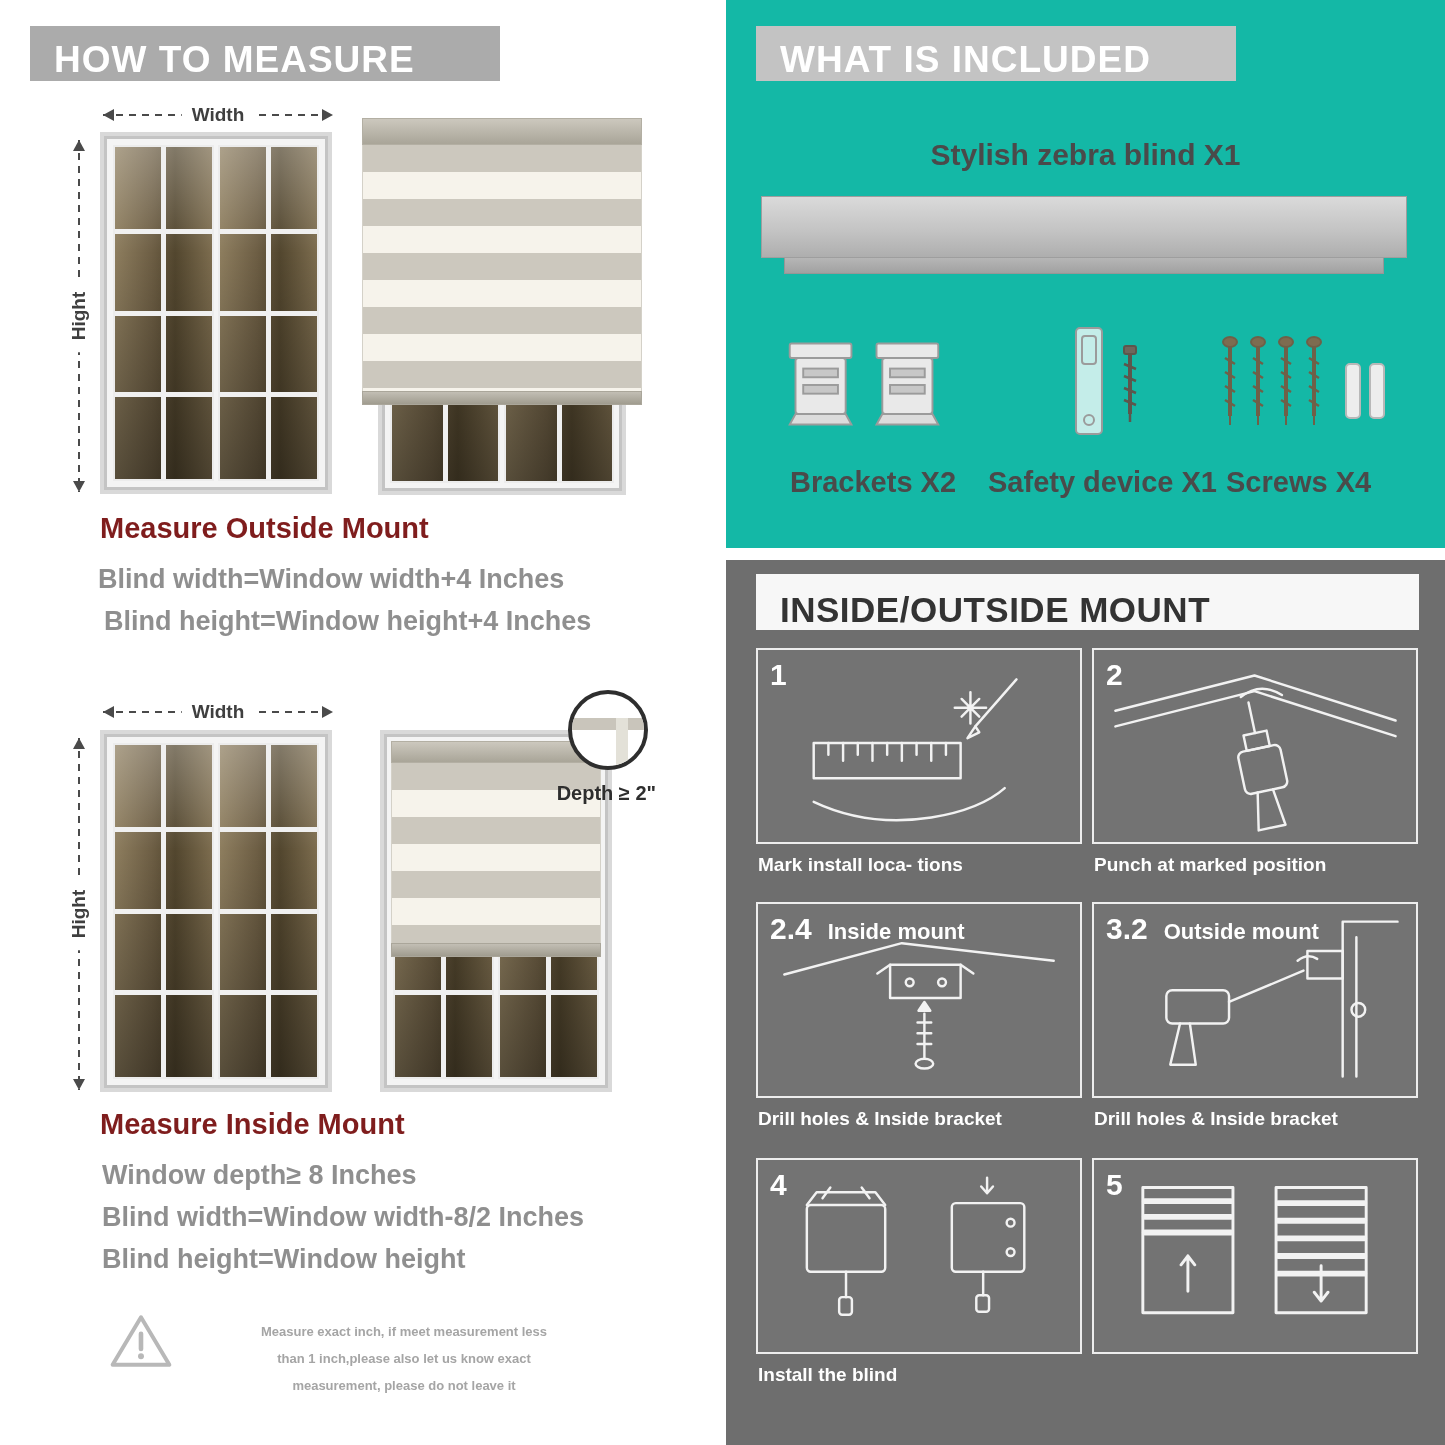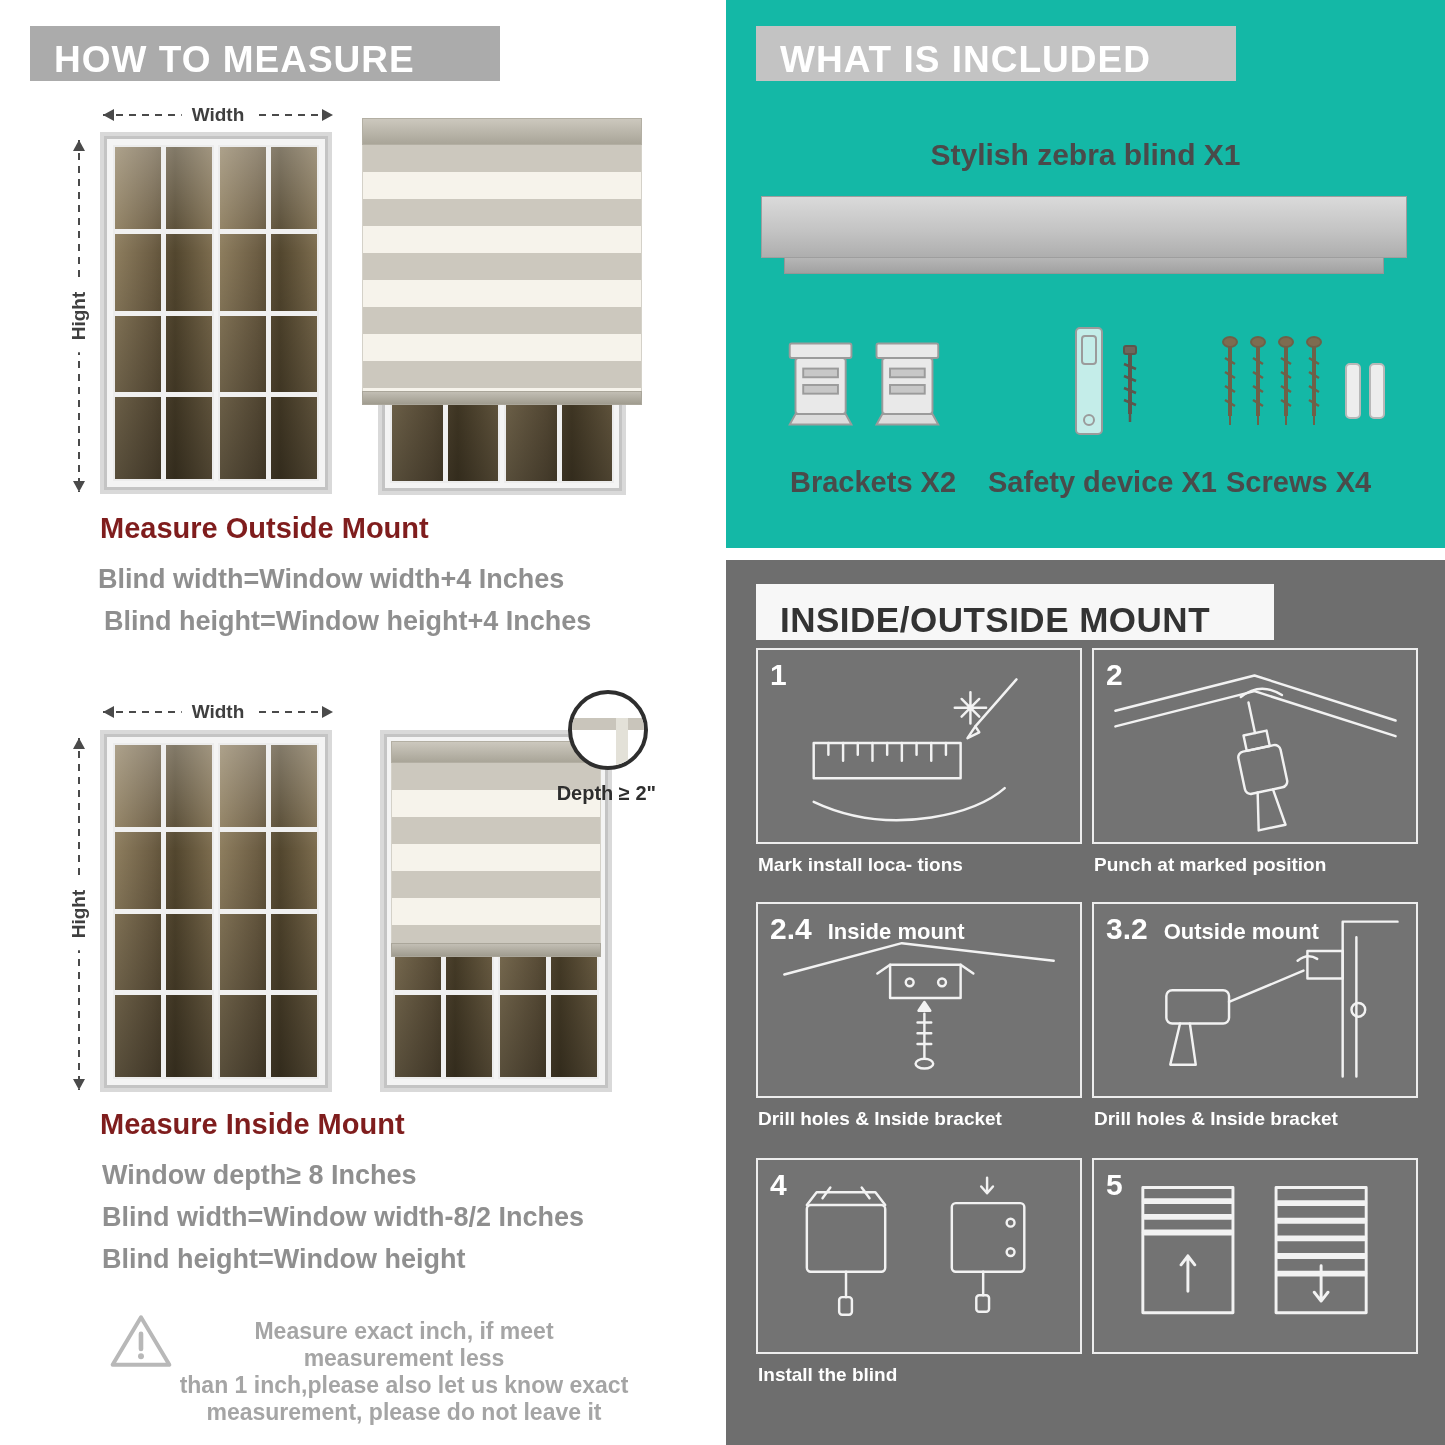--- a/index.html
+++ b/index.html
@@ -66,38 +66,38 @@
   .dc-h{position:absolute;left:0;top:24px;width:100%;height:12px;background:#c9c5bb;}
   .dc-v{position:absolute;right:16px;top:24px;width:12px;height:100%;background:#e3e1d8;}
   .depth-label{position:absolute;left:548px;top:782px;width:108px;text-align:right;
                font-size:20px;font-weight:bold;color:#2e2e2e;}
 
   .section-title{position:absolute;font-size:29px;font-weight:bold;color:#7f1d1d;}
   .spec-line{position:absolute;font-size:27px;font-weight:bold;color:#8f8f8f;}
 
   .warn-icon{position:absolute;left:108px;top:1312px;width:66px;height:62px;}
   .note{position:absolute;left:178px;top:1318px;width:452px;text-align:center;
-        font-size:23px;font-weight:bold;color:#a5a5a5;line-height:27px;}
+        font-size:13px;font-weight:bold;color:#a5a5a5;line-height:27px;}
 
   
   .included{position:absolute;left:726px;top:0;width:719px;height:548px;background:#14b8a6;}
   .included-band{left:30px;top:26px;width:480px;height:55px;background:#c3c3c3;font-size:37px;}
   .product-label{position:absolute;left:0;top:138px;width:100%;text-align:center;
                  font-size:30px;font-weight:bold;color:#4a4a4a;}
   .cassette-illus{position:absolute;left:35px;top:196px;width:646px;}
   .c-main{height:62px;background:linear-gradient(180deg,#dadada 0%,#c4c4c4 55%,#aeaeae 100%);
           border:1px solid #9e9e9e;box-sizing:border-box;}
   .c-lip{height:16px;width:600px;margin:0 auto;background:linear-gradient(180deg,#b6b6b6,#a1a1a1);
          border:1px solid #969696;border-top:none;box-sizing:border-box;}
   .inc-icon{position:absolute;}
   .item-label{position:absolute;top:466px;font-size:29px;font-weight:bold;color:#4a4a4a;white-space:nowrap;}
 
   
   .mount{position:absolute;left:726px;top:560px;width:719px;height:885px;background:#6e6e6e;}
-  .mount-band{left:30px;top:24px;width:518px;height:56px;background:#f7f7f7;color:#333;font-size:35px;letter-spacing:0.5px;}
+  .mount-band{left:30px;top:14px;width:663px;height:56px;background:#f7f7f7;color:#333;font-size:35px;letter-spacing:0.5px;}
   .step{position:absolute;width:326px;}
   .panel{height:196px;border:2px solid #ededed;background:rgba(255,255,255,0.04);
          position:relative;box-sizing:border-box;}
   .panel svg{position:absolute;left:0;top:0;width:100%;height:100%;}
   .step-head{position:absolute;left:12px;top:8px;display:flex;gap:16px;align-items:baseline;z-index:2;}
   .step-num{font-size:30px;font-weight:bold;color:#fff;}
   .step-title{font-size:22px;font-weight:bold;color:#fff;}
   .caption{margin-top:10px;font-size:19px;font-weight:bold;color:#fff;padding-left:2px;}
 </style>
 </head>

